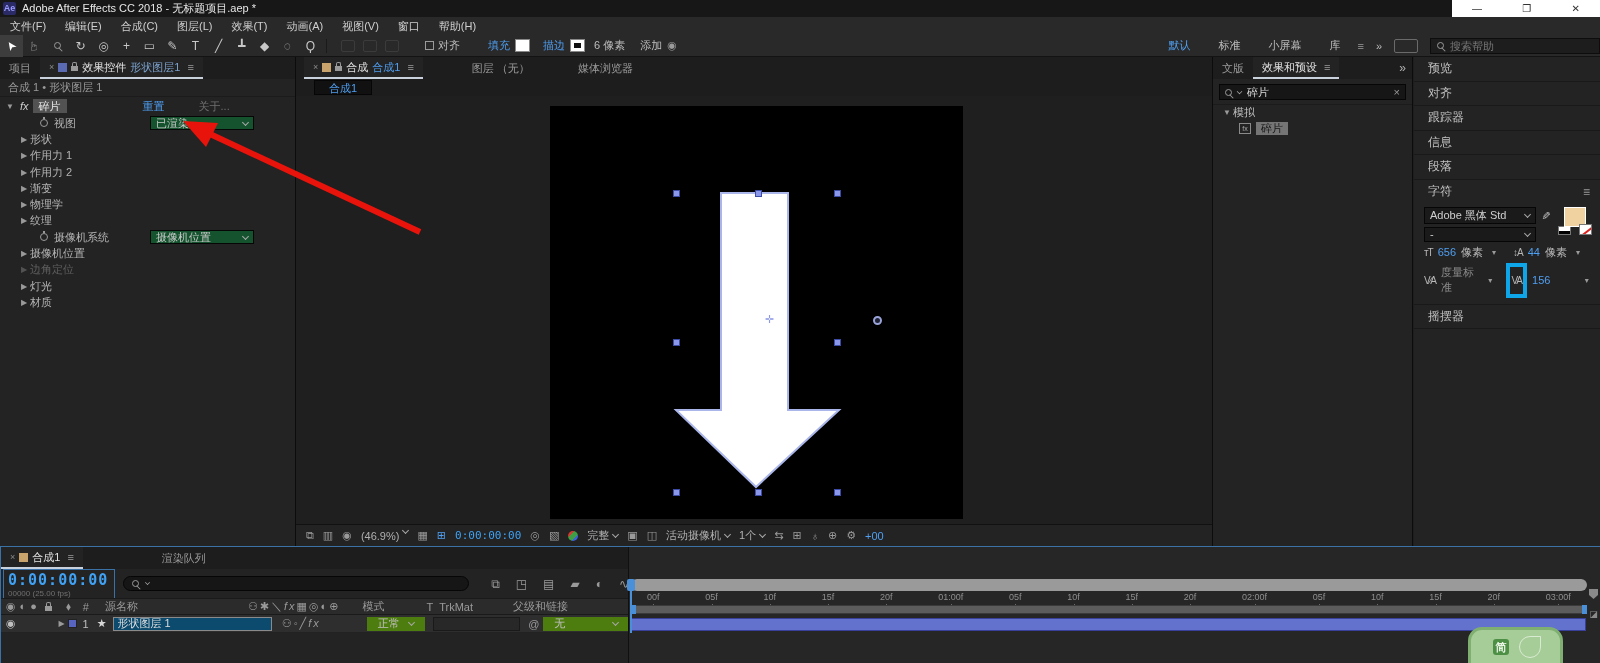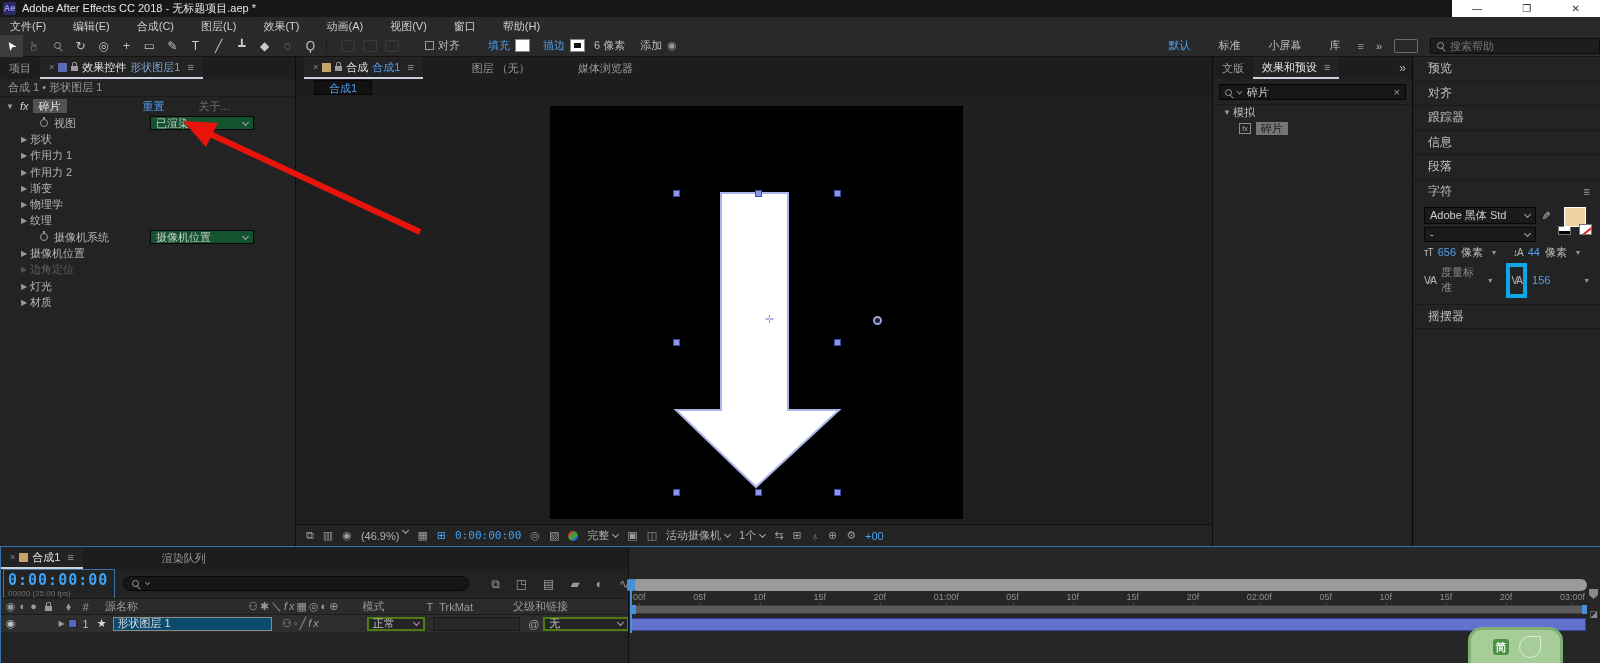--- a/index.html
+++ b/index.html
@@ -103,27 +103,27 @@
   #tl-left{position:absolute;left:0;top:0;width:628px;height:117px;border-left:1px solid #3a72a8}
   #tl-controls{position:absolute;left:0;top:22px;width:628px;height:29px;display:flex;align-items:center}
   #tl-tc{border:1px solid #3a72a8;padding:1px 6px 0 4px;margin-left:2px}
   #tl-timecode{color:#3fa2f5;font-size:15px;font-weight:bold;font-family:"DejaVu Sans Mono","Liberation Mono",monospace;letter-spacing:1px}
   #tl-frameinfo{color:#6f6f6f;font-size:8px}
   #tl-search{display:flex;align-items:center;gap:6px;background:#161616;border:1px solid #060606;border-radius:8px;height:15px;width:352px;margin-left:8px;padding:0 8px}
   #tl-icons{display:flex;gap:16px;margin-left:22px;color:#9a9a9a;font-size:12px}
   #tl-colhead{position:absolute;left:0;top:51px;width:628px;height:17px;background:#2b2b2b;border-top:1px solid #1a1a1a;border-bottom:1px solid #1a1a1a;display:flex;align-items:center;color:#9a9a9a}
   #tl-layerrow{position:absolute;left:0;top:68px;width:628px;height:18px;background:#2e2e2e;display:flex;align-items:center;color:#c0c0c0;border-bottom:1px solid #222}
   .namebox{width:160px;height:14px;border:1px solid #8a8a8a;background:#0c4a6e;color:#ddd;display:flex;align-items:center;padding-left:4px}
-  .mini-dd{width:58px;height:14px;background:#242424;border:2px solid #4d7c0f;display:flex;align-items:center;justify-content:space-between;padding:0 4px}
+  .mini-dd{width:58px;height:14px;background:#242424;border:7px solid #4d7c0f;display:flex;align-items:center;justify-content:space-between;padding:0 4px}
   .trkbox{width:88px;height:14px;background:#282828;border:1px solid #1a1a1a}
   
   #tl-right{position:absolute;left:628px;top:0;width:972px;height:117px;background:#262626;border-left:1px solid #101010}
   #tl-navbar{position:absolute;left:2px;top:32px;width:956px;height:12px;background:#9a9a9a;border-radius:6px}
   #tl-ruler{position:absolute;left:2px;top:45px;width:956px;height:13px;display:flex;justify-content:space-between;color:#8f8f8f;font-size:9px}
-  .tick{position:relative;padding:0 2px}
+  .tick{position:relative;padding:0 16px}
   .tick:after{content:"";position:absolute;left:50%;bottom:-2px;width:1px;height:3px;background:#6a6a6a}
   #tl-workarea{position:absolute;left:2px;top:58px;width:956px;height:9px;background:#5c5c5c;border:1px solid #3a3a3a}
   .wa-cap{position:absolute;top:-1px;width:5px;height:9px;background:#4a90d9}
   #tl-layerbar{position:absolute;left:2px;top:71px;width:955px;height:13px;background:#6372cc;border:1px solid #39409a}
   #tl-playhead{position:absolute;left:1px;top:32px;width:2px;height:54px;background:#4a90d9}
   #ph-head{position:absolute;left:-3px;top:0;width:8px;height:12px;background:#4a90d9;border-radius:2px}
   #tl-rightstrip{position:absolute;right:0;top:28px;width:13px;height:60px;color:#8a8a8a;font-size:9px;display:flex;flex-direction:column;align-items:center;gap:10px;padding-top:14px}
   .shield{width:9px;height:10px;background:#8a8a8a;clip-path:polygon(0 0,100% 0,100% 60%,50% 100%,0 60%)}
   
   #annot{position:absolute;left:0;top:0;width:1600px;height:663px;pointer-events:none;z-index:60}
@@ -140,21 +140,21 @@
     <span class="ae-badge">Ae</span>
     <span>Adobe After Effects CC 2018 - 无标题项目.aep *</span>
     <div id="wincontrols">
       <span>—</span>
       <span>❐</span>
       <span>✕</span>
     </div>
   </div>
 
   <div id="menubar">
-      <span id="menu-items" style="display:flex;gap:27px">
+      <span id="menu-items" style="display:flex;gap:19px">
         <span class="menu-item">文件(F)</span>
         <span class="menu-item">编辑(E)</span>
         <span class="menu-item">合成(C)</span>
         <span class="menu-item">图层(L)</span>
         <span class="menu-item">效果(T)</span>
         <span class="menu-item">动画(A)</span>
         <span class="menu-item">视图(V)</span>
         <span class="menu-item">窗口</span>
         <span class="menu-item">帮助(H)</span>
       </span>

